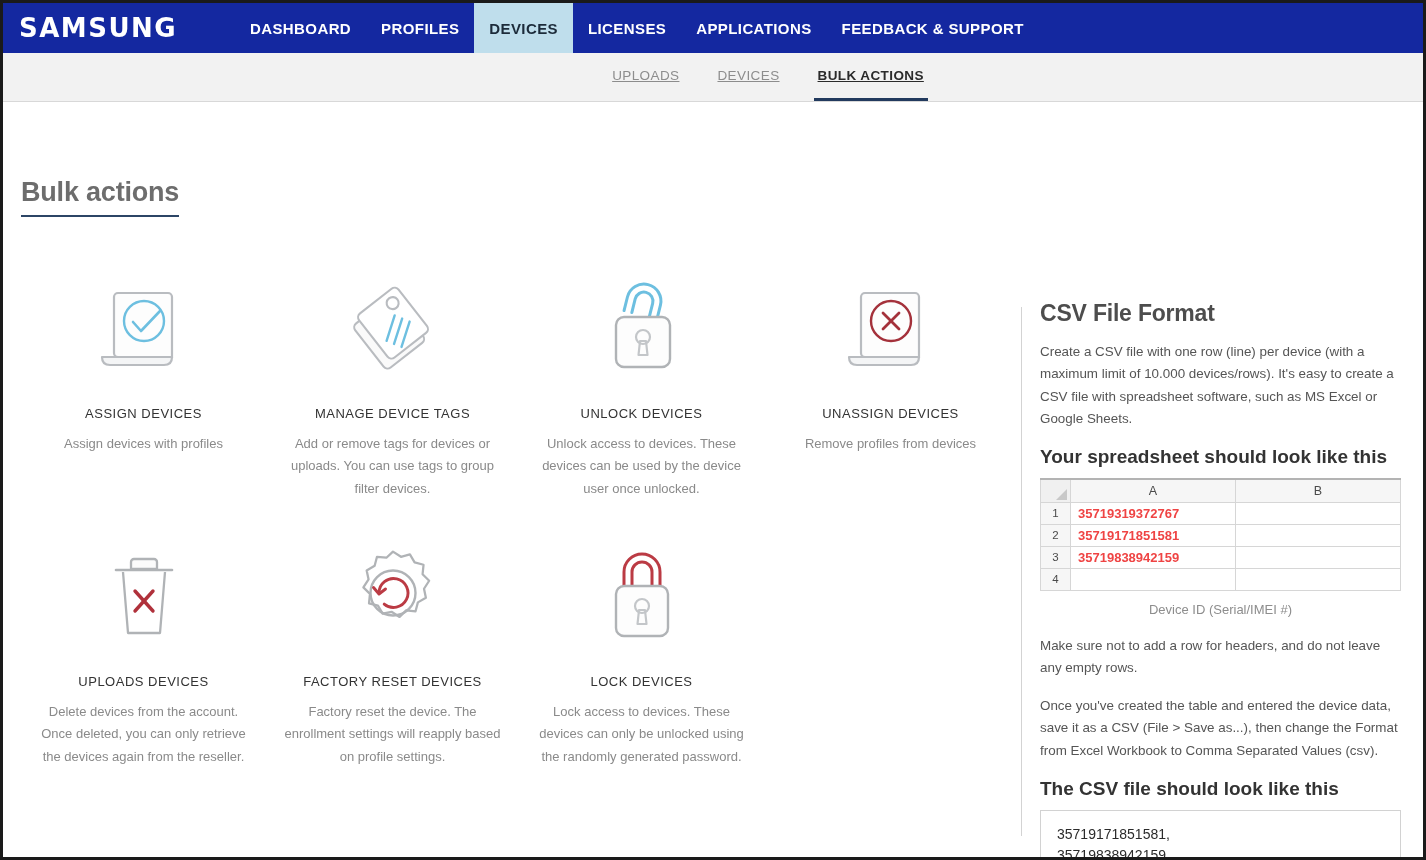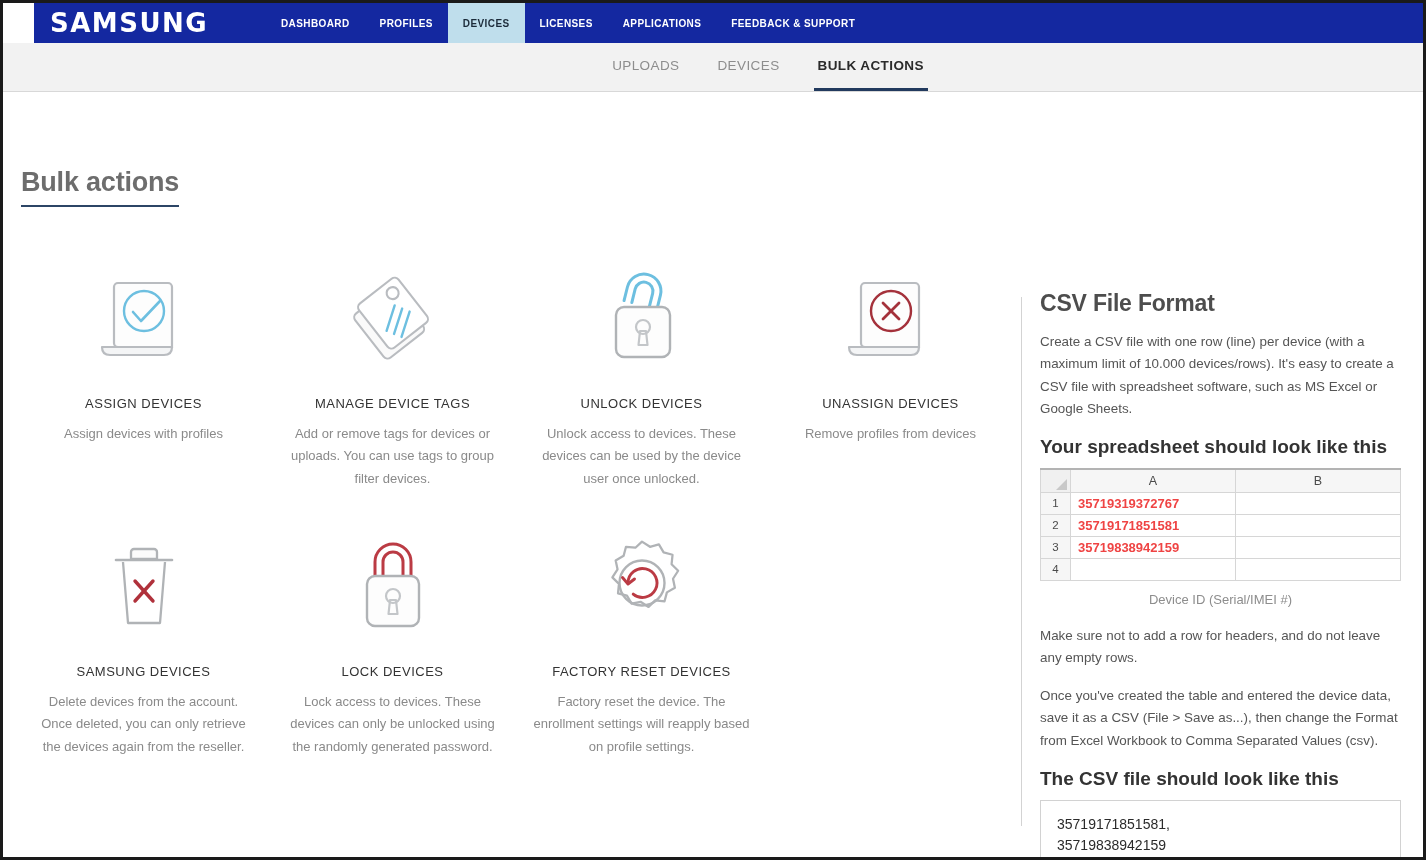--- a/index.html
+++ b/index.html
@@ -15,43 +15,42 @@
   .frame {
     width:1426px; height:860px;
     border:3px solid #1a1a1a;
     position:relative;
     background:#fff;
     overflow:hidden;
   }
 
   
   .topnav {
-    height:40px;
+    height:50px;
     background:#1428a0;
     display:flex;
     align-items:stretch;
     position:relative;
-    margin-left:31px;
   }
   .logo {
     width:232px;
     display:flex; align-items:center;
     padding-left:16px;
     color:#fff;
     font-size:26px;
     font-weight:bold;
     letter-spacing:1.5px;
     font-family:"DejaVu Sans", sans-serif;
   }
   .topnav-items { display:flex; align-items:stretch; }
   .topnav-item {
     display:flex; align-items:center;
     padding:0 15px;
     color:#ffffff;
-    font-size:10px;
+    font-size:15px;
     font-weight:bold;
     letter-spacing:0.4px;
     cursor:pointer;
     white-space:nowrap;
   }
   .topnav-item.active {
     background:#bfdeec;
     color:#1c2b3a;
   }
 
@@ -68,20 +67,21 @@
   .subnav-inner { display:flex; align-items:stretch; gap:30px; }
   .subnav-item {
     display:flex; align-items:center;
     font-size:13.5px;
     letter-spacing:0.4px;
     color:#8d8d8d;
     cursor:pointer;
     padding:8px 4px;
     border-bottom:3px solid transparent;
     white-space:nowrap;
+    text-decoration:underline;
   }
   .subnav-item.active {
     color:#2b2b2b;
     font-weight:bold;
     border-bottom:3px solid #223a5e;
   }
 
   
   .page { position:relative; height:762px; background:#fff; }
   .page-title {
@@ -339,52 +339,52 @@
           <div class="card">
             <div class="card-icon">
               <svg width="96" height="104" viewBox="0 0 96 104">
                 <path d="M38 18 h20 a3 3 0 0 1 3 3 v7 h-26 v-7 a3 3 0 0 1 3 -3 z" fill="#fbfbfb" stroke="#b0b3b6" stroke-width="2.3" stroke-linejoin="round"></path>
                 <line x1="20" y1="29" x2="76" y2="29" stroke="#b0b3b6" stroke-width="2.6" stroke-linecap="round"></line>
                 <path d="M27 31 l5 61 h32 l5 -61" fill="#ffffff" stroke="#b0b3b6" stroke-width="2.3" stroke-linejoin="round"></path>
                 <line x1="39" y1="50" x2="57" y2="70" stroke="#b0313b" stroke-width="3.4" stroke-linecap="round"></line>
                 <line x1="57" y1="50" x2="39" y2="70" stroke="#b0313b" stroke-width="3.4" stroke-linecap="round"></line>
               </svg>
             </div>
-            <div class="card-title">SAMSUNG DEVICES</div>
+            <div class="card-title">UPLOADS DEVICES</div>
             <div class="card-desc">Delete devices from the account. Once deleted, you can only retrieve the devices again from the reseller.</div>
-          </div>
-
-          <div class="card">
-            <div class="card-icon">
-              <svg width="96" height="112" viewBox="0 0 96 112">
-                <path d="M30 50 v-15 a18 18 0 0 1 36 0 v15" fill="none" stroke="#bb3b44" stroke-width="3" stroke-linecap="round"></path>
-                <path d="M38 50 v-15 a10 10 0 0 1 20 0 v15" fill="none" stroke="#bb3b44" stroke-width="3" stroke-linecap="round"></path>
-                <rect x="22" y="49" width="52" height="50" rx="8" fill="#fdfdfd" stroke="#b0b3b6" stroke-width="2.4"></rect>
-                <circle cx="48" cy="69" r="7" fill="none" stroke="#c3c6c9" stroke-width="2.2"></circle>
-                <path d="M45 73 h6 l1.5 14 h-9 z" fill="none" stroke="#c3c6c9" stroke-width="2.2" stroke-linejoin="round"></path>
-              </svg>
-            </div>
-            <div class="card-title">LOCK DEVICES</div>
-            <div class="card-desc">Lock access to devices. These devices can only be unlocked using the randomly generated password.</div>
           </div>
 
           <div class="card">
             <div class="card-icon">
               <svg width="104" height="104" viewBox="0 0 104 104">
                 <g fill="none" stroke="#b0b3b6" stroke-width="2.4" stroke-linejoin="round">
                   <path d="M52 8
                     l8.5 5.5 9.5 -2.5 5 8.5 9.5 2.5 -1 10 7 7 -5.5 8.5 2 9.5 -8.5 5 -2.5 9.5 -10 -1 -7 7 -8.5 -5.5 -9.5 2 -5 -8.5 -9.5 -2.5 1 -10 -7 -7 5.5 -8.5 -2 -9.5 8.5 -5 2.5 -9.5 10 1 z" transform="scale(0.94) translate(3.3,3.3)"></path>
                   <circle cx="52" cy="52" r="22.5"></circle>
                 </g>
                 <path d="M38 52 a14.5 14.5 0 1 1 5.2 11.1" fill="none" stroke="#bb3b44" stroke-width="2.9" stroke-linecap="round"></path>
                 <path d="M32.5 46.5 l5.5 6.5 6.5 -5" fill="none" stroke="#bb3b44" stroke-width="2.9" stroke-linecap="round" stroke-linejoin="round"></path>
               </svg>
             </div>
             <div class="card-title">FACTORY RESET DEVICES</div>
             <div class="card-desc">Factory reset the device. The enrollment settings will reapply based on profile settings.</div>
+          </div>
+
+          <div class="card">
+            <div class="card-icon">
+              <svg width="96" height="112" viewBox="0 0 96 112">
+                <path d="M30 50 v-15 a18 18 0 0 1 36 0 v15" fill="none" stroke="#bb3b44" stroke-width="3" stroke-linecap="round"></path>
+                <path d="M38 50 v-15 a10 10 0 0 1 20 0 v15" fill="none" stroke="#bb3b44" stroke-width="3" stroke-linecap="round"></path>
+                <rect x="22" y="49" width="52" height="50" rx="8" fill="#fdfdfd" stroke="#b0b3b6" stroke-width="2.4"></rect>
+                <circle cx="48" cy="69" r="7" fill="none" stroke="#c3c6c9" stroke-width="2.2"></circle>
+                <path d="M45 73 h6 l1.5 14 h-9 z" fill="none" stroke="#c3c6c9" stroke-width="2.2" stroke-linejoin="round"></path>
+              </svg>
+            </div>
+            <div class="card-title">LOCK DEVICES</div>
+            <div class="card-desc">Lock access to devices. These devices can only be unlocked using the randomly generated password.</div>
           </div>
 
           <div></div>
         </div>
       </div>
 
       <div class="divider"></div>
 
       <div class="right-pane">
         <div class="csv-title">CSV File Format</div>

